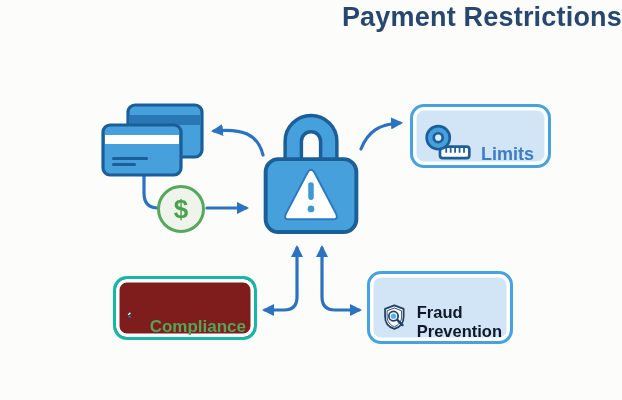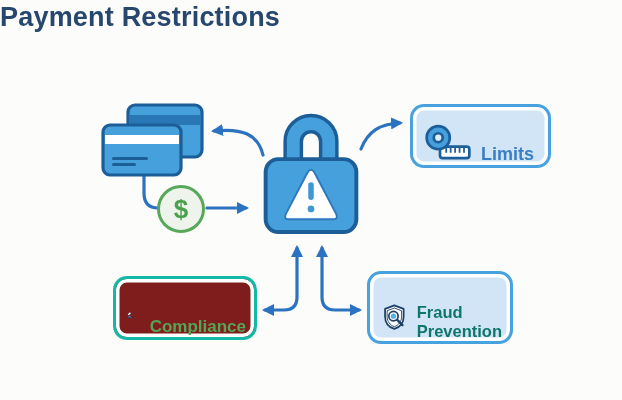--- a/index.html
+++ b/index.html
@@ -4,21 +4,21 @@
 <style>
   html,body{margin:0;padding:0;}
   body{
     width:622px;height:400px;overflow:hidden;
     font-family:"Liberation Sans","DejaVu Sans",sans-serif;
     background:#fcfcfa;
   }
   .canvas{position:relative;width:622px;height:400px;}
   .title{
     position:absolute;left:0;top:2px;width:100%;
-    text-align:left;margin:0;
+    text-align:right;margin:0;
     font-size:27px;font-weight:700;color:#27476f;letter-spacing:.2px;
   }
   .arrows{position:absolute;left:0;top:0;pointer-events:none;}
   .icon-cards{position:absolute;left:100px;top:100px;}
   .icon-lock{position:absolute;left:260px;top:98px;}
   .dollar{
     position:absolute;left:157px;top:185px;width:48px;height:48px;
     border:3px solid #57a85a;border-radius:50%;background:#eef4eb;
     display:flex;align-items:center;justify-content:center;box-sizing:border-box;
   }
@@ -28,21 +28,21 @@
     display:flex;align-items:flex-end;gap:9px;padding:0 8px 0 11px;
   }
   .box-blue{border:3px solid #47a3e0;background:#d2e5f6;box-shadow:inset 0 0 0 3.5px #ffffff;}
   .box-green{border:3px solid #14b8a6;background:#7f1d1d;box-shadow:inset 0 0 0 3.5px #ffffff;gap:16px;}
   .box-limits{left:410px;top:104px;width:141px;height:64px;}
   .box-compliance{left:113px;top:276px;width:144px;height:64px;}
   .box-fraud{left:367px;top:271px;width:146px;height:73px;}
   .lbl{font-weight:700;line-height:1.15;}
   .lbl-limits{font-size:18px;color:#3a7ec6;}
   .lbl-compliance{font-size:17px;color:#55a557;}
-  .lbl-fraud{font-size:16.5px;color:#0f766e;width:86px;}
+  .lbl-fraud{font-size:16.5px;color:#0f172a;width:86px;}
 </style>
 </head>
 <body>
 
 <div class="canvas">
 
   <h1 class="title">Payment Restrictions</h1>
 
   <svg class="arrows" width="622" height="400" viewBox="0 0 622 400">
     <defs>

